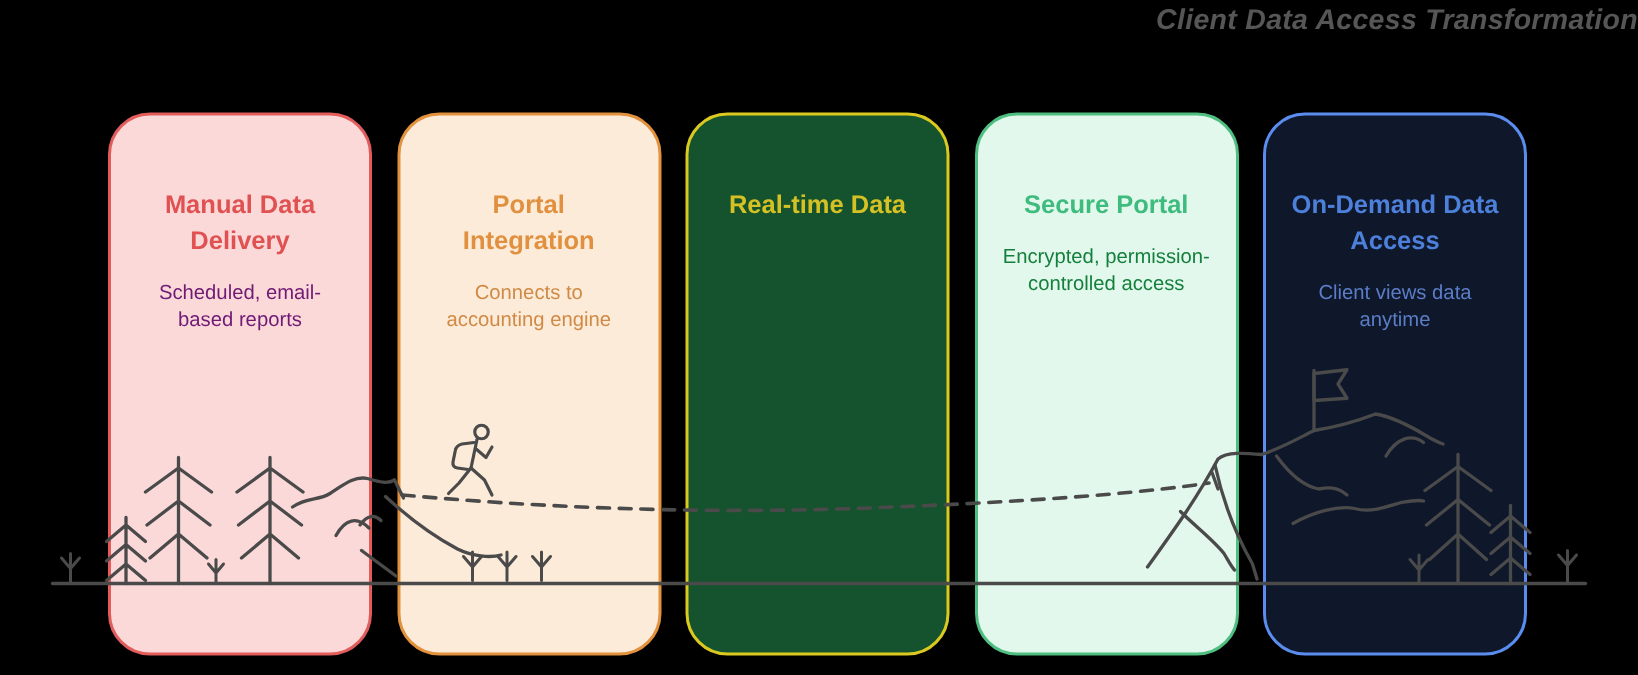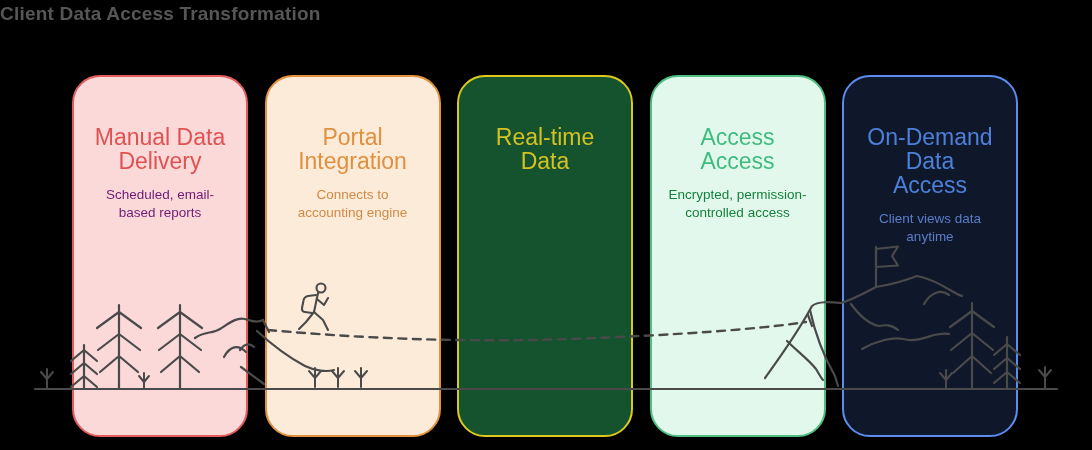--- a/index.html
+++ b/index.html
@@ -2,29 +2,29 @@
 <html><head>
 <meta charset="utf-8">
 <style>
   html,body{margin:0;padding:0;background:#000;}
   .stage{
     position:relative;width:1092px;height:450px;overflow:hidden;
     background:#000;font-family:"Liberation Sans", sans-serif;
   }
   .main-title{
     position:absolute;top:3px;left:0;width:100%;
-    text-align:left;font-size:19px;font-weight:bold;letter-spacing:.2px;
+    text-align:right;font-size:19px;font-weight:bold;letter-spacing:.2px;font-style:italic;
   }
   .card{
     position:absolute;top:75px;width:176px;height:362px;
     border-radius:28px;border:2.5px solid;box-sizing:border-box;
     text-align:center;padding:48px 15px 0 15px;
   }
   .card-title{
-    font-size:23px;font-weight:normal;line-height:24px;white-space:pre-line;text-align:center;
+    font-size:17px;font-weight:bold;line-height:24px;white-space:pre-line;text-align:center;
   }
   .card-subtitle{
     margin-top:13px;font-size:13.5px;line-height:18px;white-space:pre-line;
   }
   .scene{position:absolute;left:0;top:0;pointer-events:none;}
   .scene *{vector-effect:non-scaling-stroke;}
 </style>
 </head>
 <body style="background: rgb(0, 0, 0);">
 
@@ -41,21 +41,21 @@
   <div class="card" style="left: 264.5px; background: rgb(252, 235, 217); border-color: rgb(226, 145, 61);">
     <div class="card-title" style="color: rgb(224, 144, 62);">Portal
 Integration</div>
     <div class="card-subtitle" style="color: rgb(208, 138, 69);">Connects to
 accounting engine</div>
   </div>
   <div class="card" style="left: 457px; background: #14532d; border-color: rgb(220, 201, 31);">
     <div class="card-title" style="color: rgb(213, 193, 35);">Real-time Data</div>
   </div>
   <div class="card" style="left: 649.5px; background: rgb(227, 248, 236); border-color: rgb(79, 190, 129);">
-    <div class="card-title" style="color: rgb(62, 188, 126);">Access Access</div>
+    <div class="card-title" style="color: rgb(62, 188, 126);">Secure Portal</div>
     <div class="card-subtitle" style="color: #15803d;">Encrypted, permission-
 controlled access</div>
   </div>
   <div class="card" style="left: 842px; background: #0f172a; border-color: rgb(90, 141, 238);">
     <div class="card-title" style="color: rgb(77, 128, 218);">On-Demand Data
 Access</div>
     <div class="card-subtitle" style="color: rgb(91, 125, 199);">Client views data
 anytime</div>
   </div>
 

